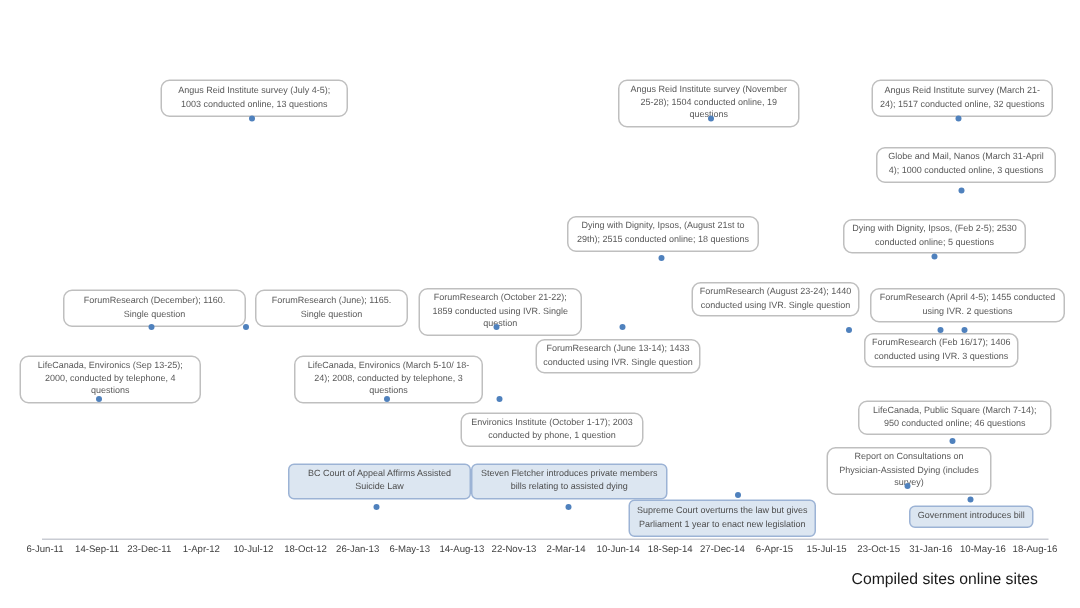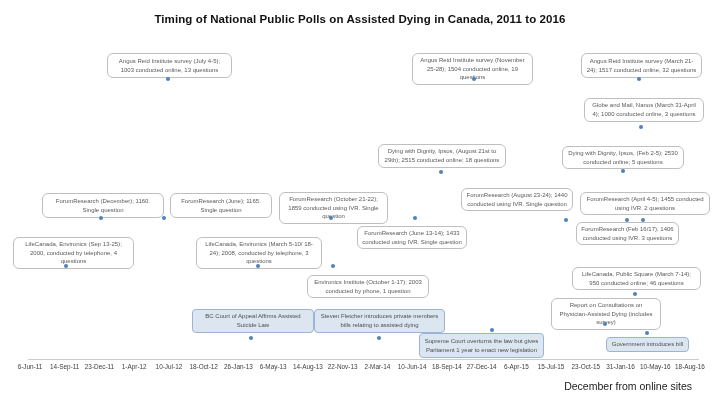--- a/index.html
+++ b/index.html
@@ -34,21 +34,20 @@
   #logo-tagline{position:absolute;left:39px;top:21px;font-size:4.6px;color:#808285;letter-spacing:1.6px;white-space:nowrap;}
   #logo-tagline .sep{color:#a6ce39;margin:0 2px;font-weight:bold;}
   #credit{
     position:absolute;right:28px;top:380px;font-size:10.5px;color:#1a1a1a;
   }
 </style>
 </head>
 <body>
 
 <div id="slide">
-  <div id="chart-title">Timing of National Public Polls on Assisted Dying in Canada, 2011 to 2016</div>
 
   <div id="annotation-layer">
       <div class="ann poll" style="left: 107px; top: 53px; width: 125px; min-height: 25px;">Angus Reid Institute survey (July 4-5); 1003 conducted online, 13 questions</div>
       <div class="dot" style="left: 166px; top: 77px;"></div>
       <div class="ann poll" style="left: 412px; top: 53px; width: 121px; min-height: 25px;">Angus Reid Institute survey (November 25-28); 1504 conducted online, 19 questions</div>
       <div class="dot" style="left: 472px; top: 77px;"></div>
       <div class="ann poll" style="left: 581px; top: 53px; width: 121px; min-height: 25px;">Angus Reid Institute survey (March 21-24); 1517 conducted online, 32 questions</div>
       <div class="dot" style="left: 637px; top: 77px;"></div>
       <div class="ann poll" style="left: 584px; top: 98px; width: 120px; min-height: 24px;">Globe and Mail, Nanos (March 31-April 4); 1000 conducted online, 3 questions</div>
       <div class="dot" style="left: 639px; top: 125px;"></div>
@@ -108,14 +107,14 @@
       <span class="tick" style="left: 481.581px;">27-Dec-14</span>
       <span class="tick" style="left: 516.318px;">6-Apr-15</span>
       <span class="tick" style="left: 551.055px;">15-Jul-15</span>
       <span class="tick" style="left: 585.792px;">23-Oct-15</span>
       <span class="tick" style="left: 620.529px;">31-Jan-16</span>
       <span class="tick" style="left: 655.266px;">10-May-16</span>
       <span class="tick" style="left: 690.003px;">18-Aug-16</span>
     </div>
 
 
-  <div id="credit">December from online sites</div>
+  <div id="credit">Compiled sites online sites</div>
 </div>
 
 </body></html>

